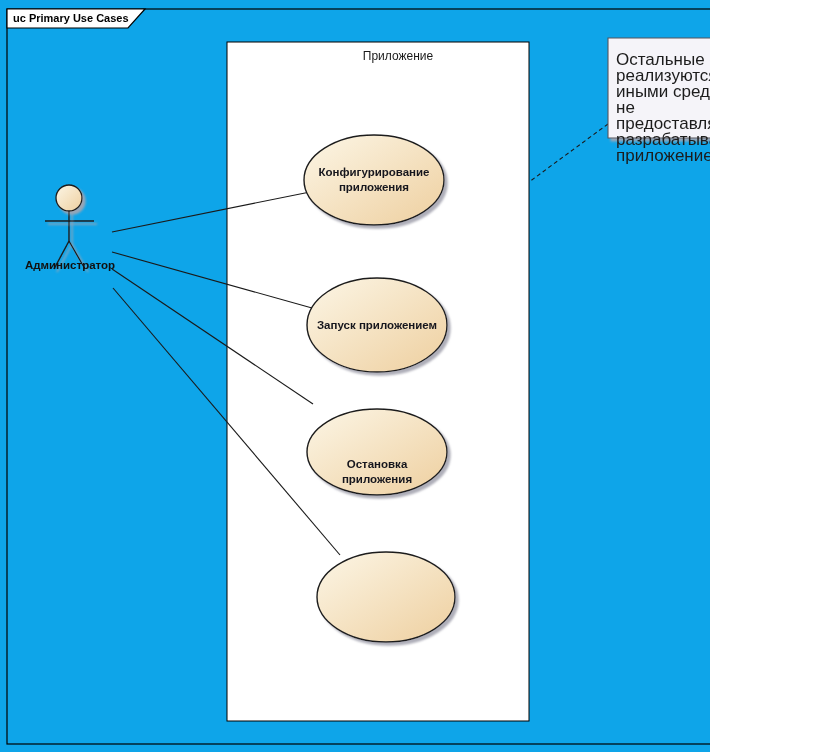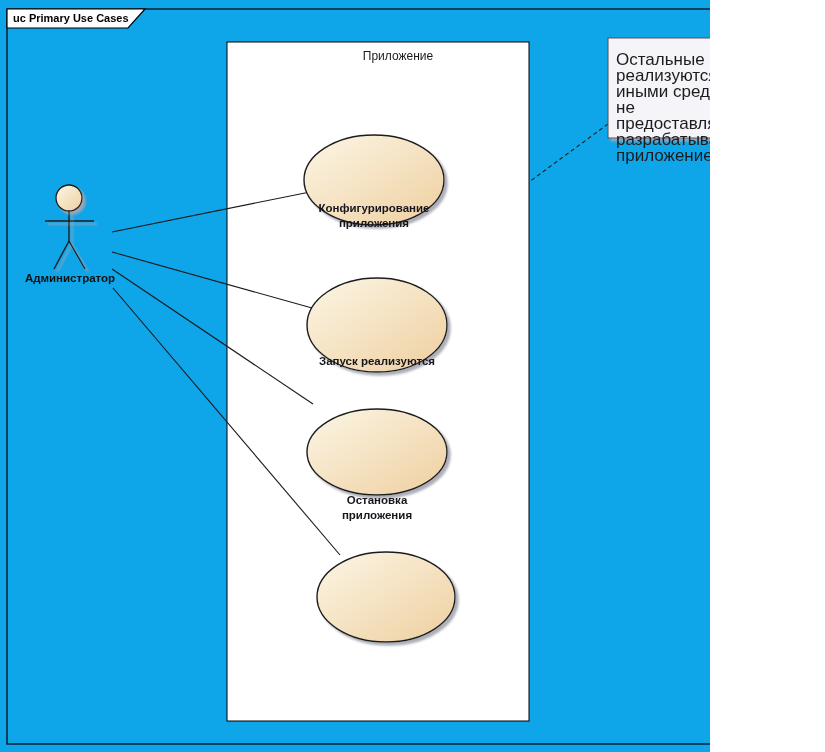--- a/index.html
+++ b/index.html
@@ -14,42 +14,41 @@
   .lbl{
     position:absolute;
     transform:translate(-50%,-50%);
     text-align:center;
     font-size:11.5px;
     font-weight:bold;
     color:#16161d;
     line-height:15px;
     white-space:pre-line;
     pointer-events:none;
-    margin-top:36px;
   }
   .frame-title{
     position:absolute;
     left:13px;top:12px;
     font-size:11px;
     font-weight:bold;
     color:#000;
     white-space:nowrap;
   }
   .boundary-label{
     position:absolute;
     left:398px;top:56px;
     transform:translate(-50%,-50%);
     font-size:12px;
     font-weight:normal;
     color:#1a1a1a;
     white-space:nowrap;
   }
   .actor-label{
     position:absolute;
-    left:70px;top:278px;
+    left:70px;top:265px;
     transform:translate(-50%,-50%);
     font-size:11.5px;
     font-weight:bold;
     color:#111;
     white-space:nowrap;
   }
   .note-text{
     position:absolute;
     left:616px;top:52px;
     width:176px;
@@ -113,21 +112,21 @@
       <path d="M782,38 L782,51 L795,51 Z" fill="#e3e2ec" stroke="#55555c" stroke-width="1.1"></path>
     </g>
   </svg>
 
   <div class="frame-title">uc Primary Use Cases</div>
 
   <div class="boundary-label">Приложение</div>
 
   <div class="lbl" style="left:374px;top:180px;">Конфигурирование
 приложения</div>
-  <div class="lbl" style="left:377px;top:325px;">Запуск реализуются</div>
+  <div class="lbl" style="left:377px;top:325px;">Запуск приложением</div>
   <div class="lbl" style="left:377px;top:472px;">Остановка
 приложения</div>
 
   <div class="actor-label">Администратор</div>
 
   <div class="note-text">Остальные функции реализуются
 иными средствами и не
 предоставляются
 разрабатываемым приложением</div>
 

